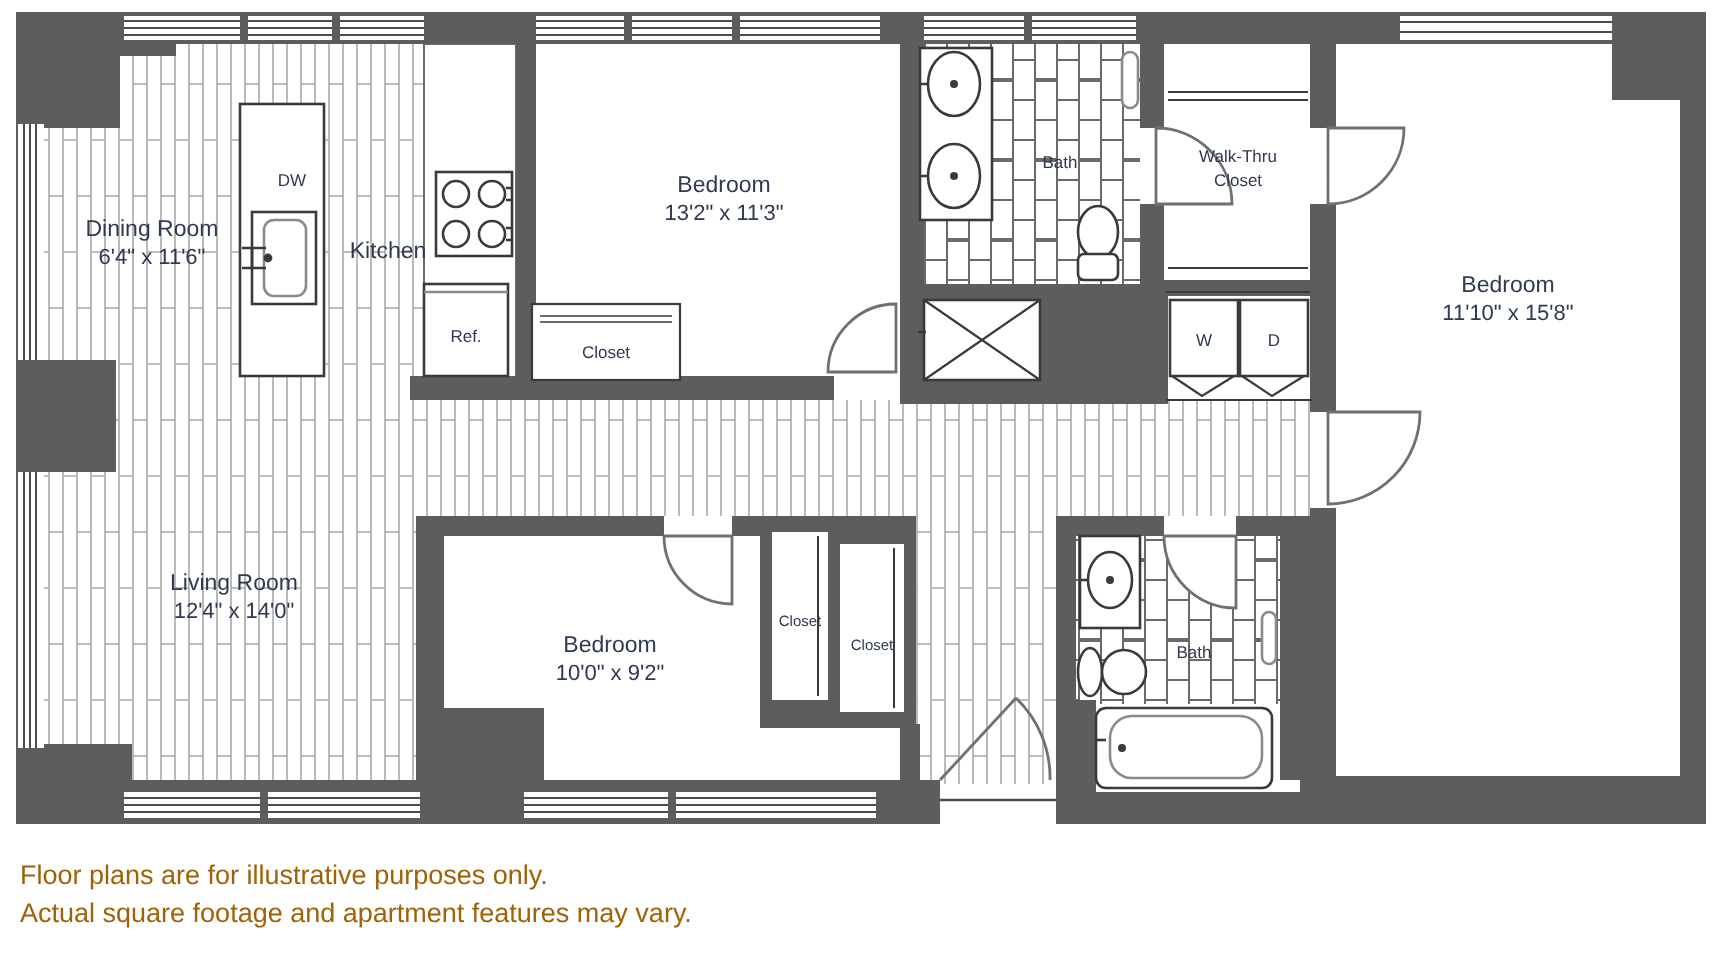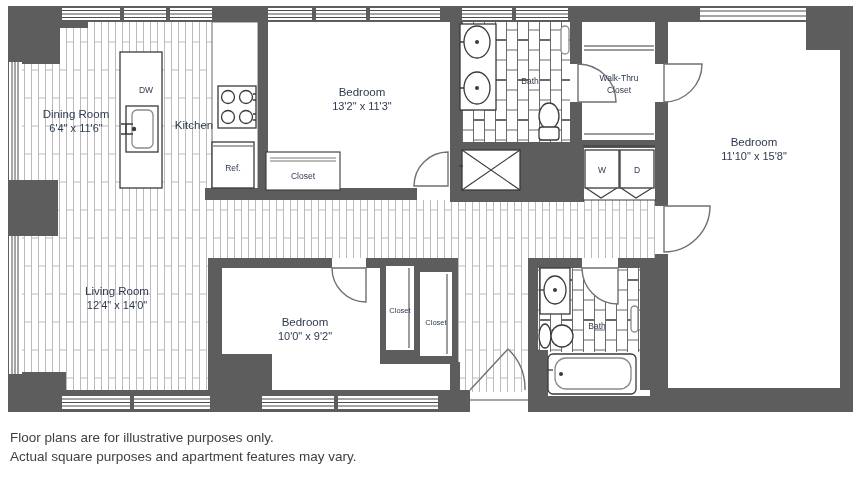--- a/index.html
+++ b/index.html
@@ -4,21 +4,21 @@
 <style>
   html,body{margin:0;padding:0;background:#fff;}
   .page{position:relative;width:857px;height:481px;background:#ffffff;overflow:hidden;
         font-family:"Liberation Sans",sans-serif;}
   .plan-wrap{position:absolute;left:0;top:0;width:857px;height:420px;}
   svg text{font-family:"Liberation Sans",sans-serif;fill:#2e3a50;}
   .room-name{font-size:11.5px;}
   .room-dims{font-size:11px;}
   .fix-label{font-size:8.5px;}
   .tiny-label{font-size:7.5px;}
-  .disclaimer{position:absolute;left:10px;top:428px;color:#404040;font-size:13.5px;line-height:19px;}
+  .disclaimer{position:absolute;left:10px;top:428px;color:#a16207;font-size:13.5px;line-height:19px;}
 </style>
 </head>
 <body>
 
 <div class="page">
   <div class="plan-wrap">
   <svg width="857" height="420" viewBox="0 0 857 420">
     <defs>
       <pattern id="wood" width="14" height="56" patternUnits="userSpaceOnUse">
         <path d="M3.5,0 V56 M10.5,0 V56" stroke="#a9a9a9" stroke-width="0.8" fill="none"></path>
@@ -235,15 +235,15 @@
       <text x="146" y="93" class="fix-label">DW</text>
       <text x="233" y="171" class="fix-label">Ref.</text>
       <text x="602" y="173" class="fix-label">W</text>
       <text x="637" y="173" class="fix-label">D</text>
     </g>
   </svg>
   </div>
 
   <div class="disclaimer">
     <div>Floor plans are for illustrative purposes only.</div>
-    <div>Actual square purposes and apartment features may vary.</div>
+    <div>Actual square footage and apartment features may vary.</div>
   </div>
 </div>
 
 </body></html>

